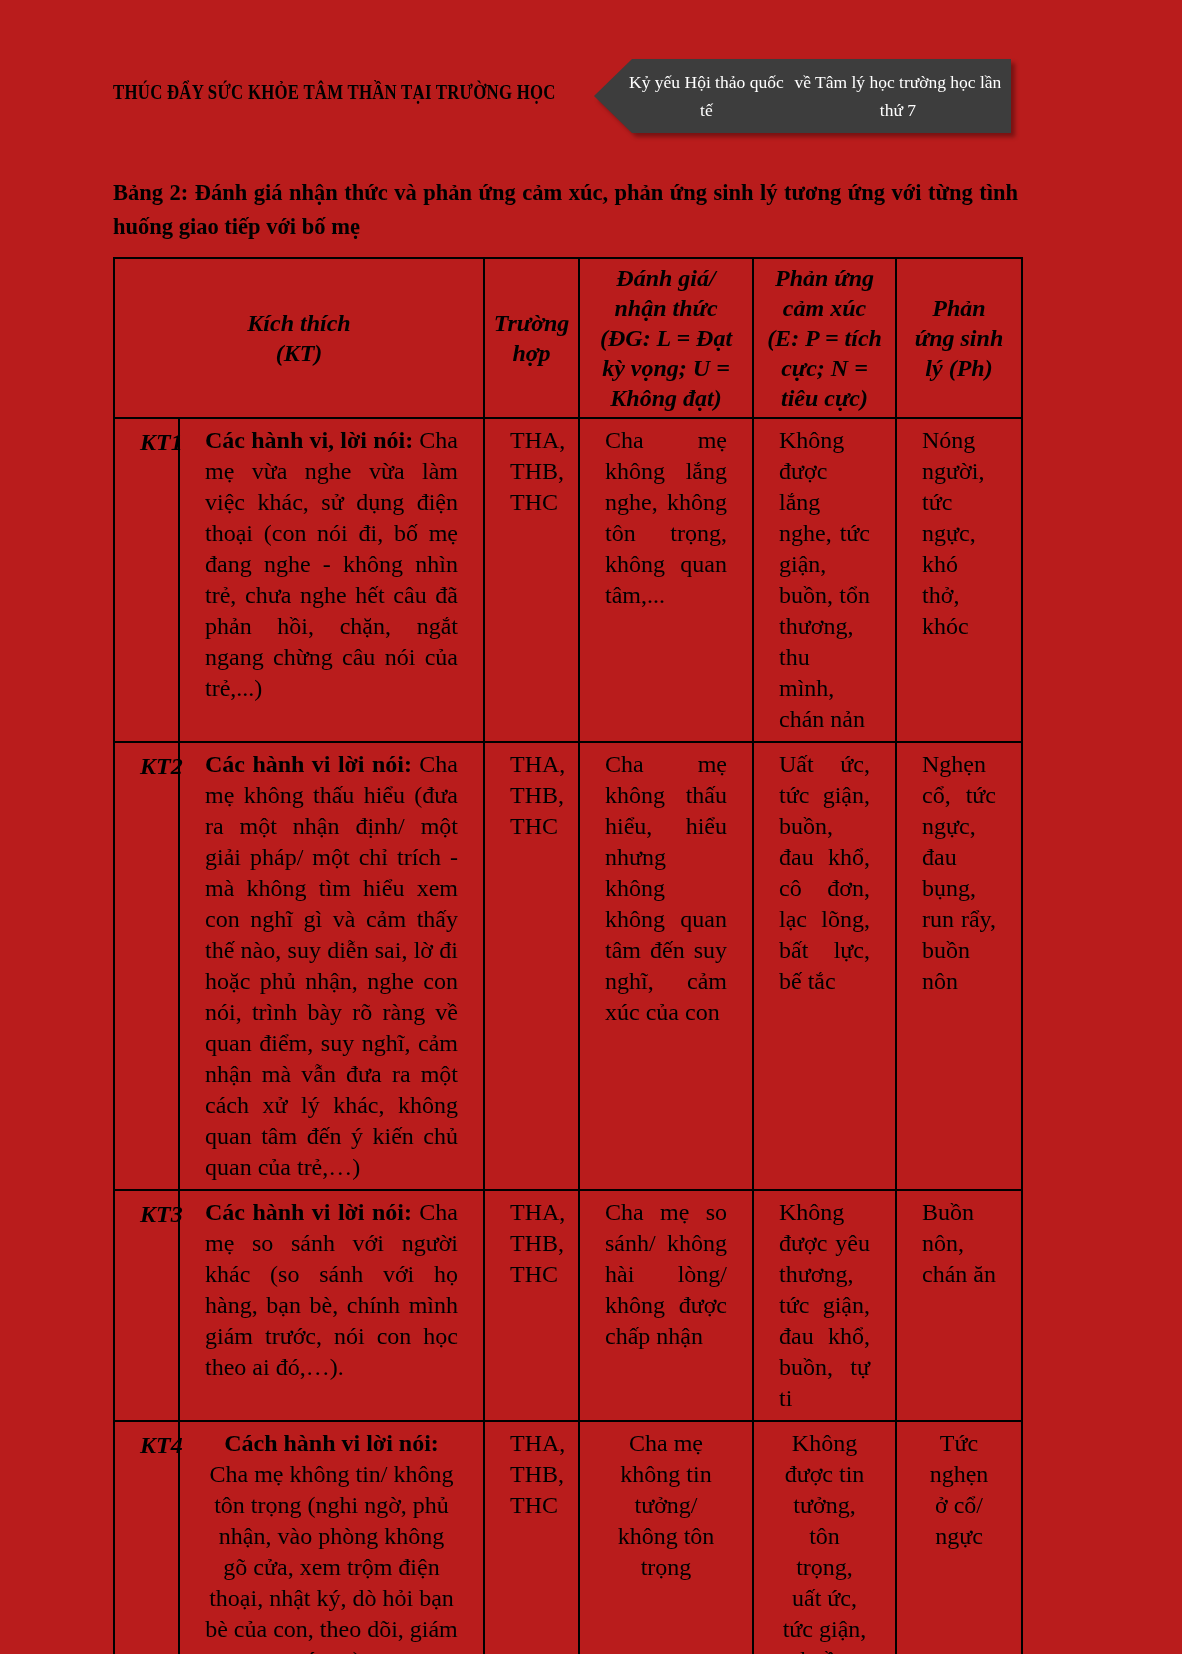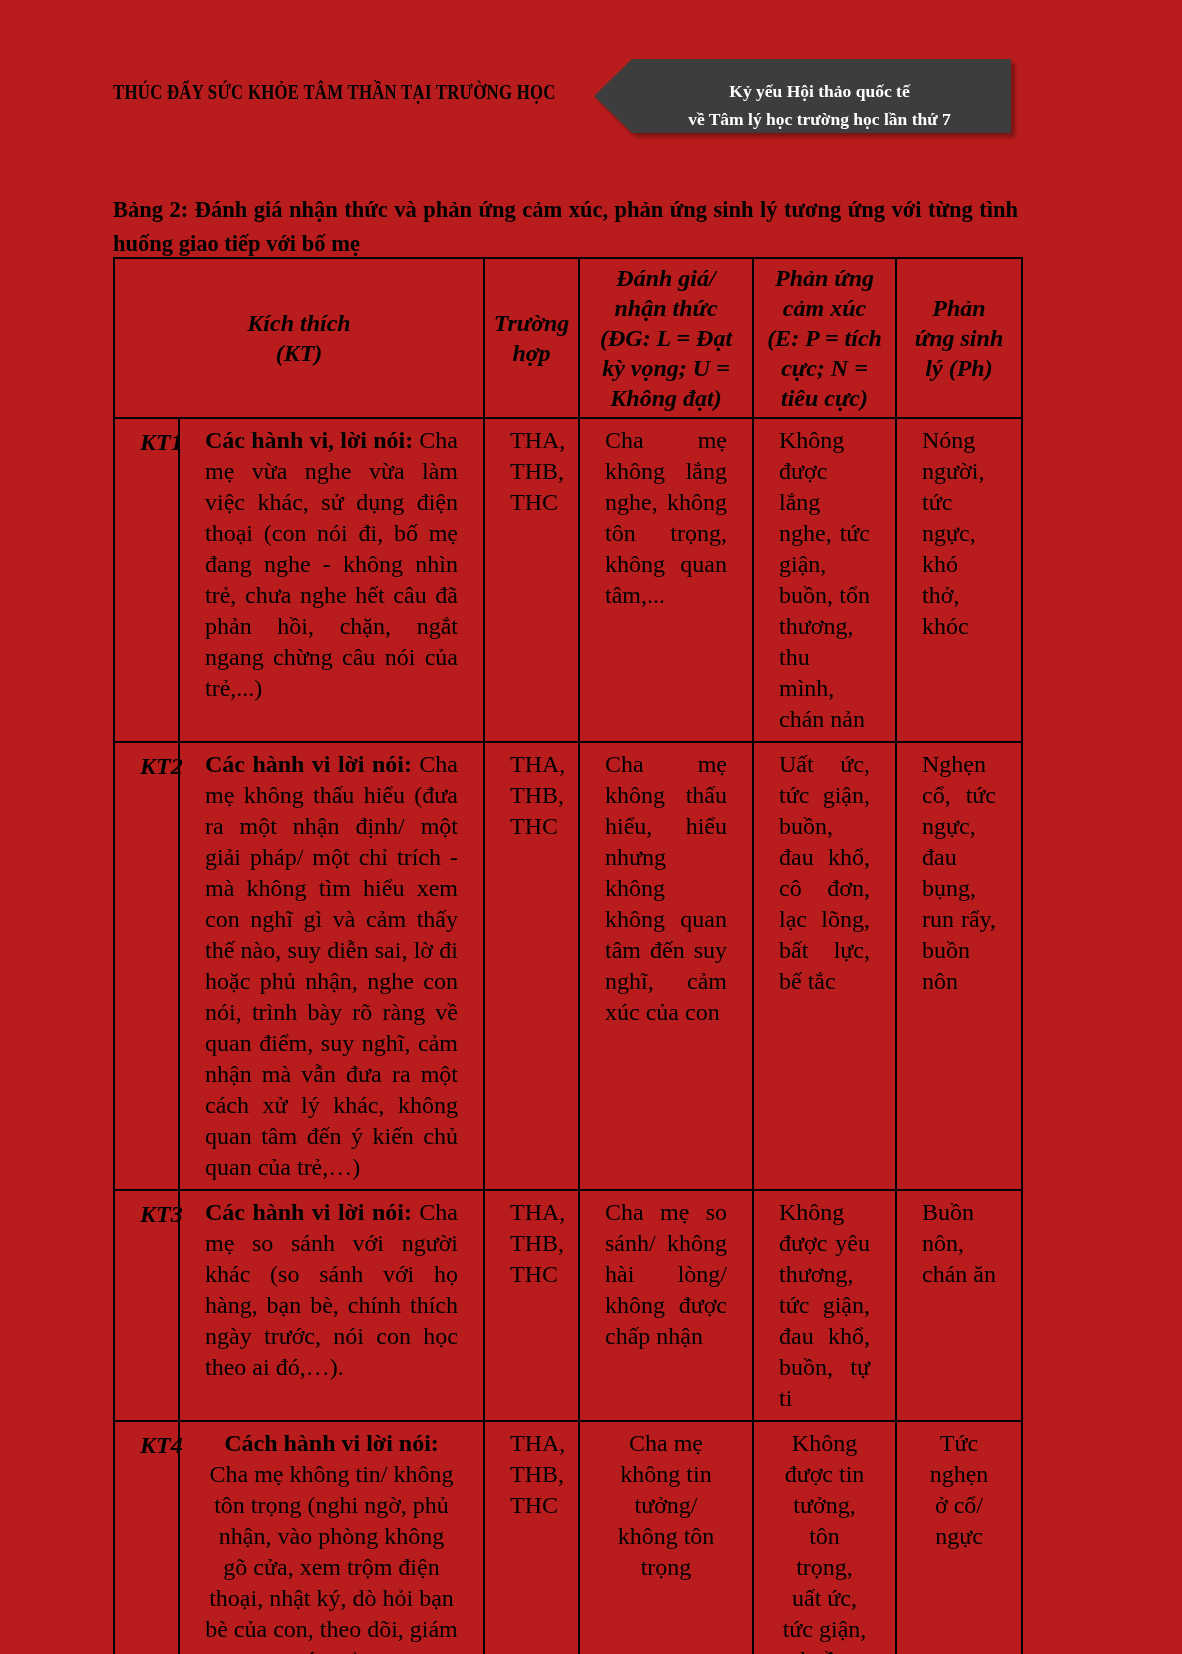--- a/index.html
+++ b/index.html
@@ -21,33 +21,31 @@
     letter-spacing:0.3px;
   }
   .banner-wrap {
     position:absolute; left:594px; top:59px;
     filter:drop-shadow(4px 4px 2px rgba(0,0,0,0.35));
   }
   .banner {
     width:417px; height:74px;
     background:#3d3d3d;
     clip-path:polygon(0 50%, 38px 0, 100% 0, 100% 100%, 38px 100%);
-    display:flex; flex-direction:column; justify-content:flex-end; align-items:center;
+    display:flex; justify-content:space-between; align-items:center;
     box-sizing:border-box; padding-left:34px;
     color:#ffffff; font-size:17.5px; line-height:1.6;
     text-align:center;
-    font-weight:bold;
   }
 
   
   .table-title {
     position:absolute; left:113px; top:176px; width:905px;
     font-size:22.5px; font-weight:bold; line-height:34px;
     text-align:justify;
-    margin-top:17px;
   }
 
   
   table.stimulus-table {
     position:absolute; left:113px; top:257px;
     width:908px; table-layout:fixed;
     border-collapse:collapse;
     font-size:24px;
   }
   .stimulus-table th, .stimulus-table td { border:2px solid #000; }
@@ -136,21 +134,21 @@
         <td class="kt-cell">KT2</td>
         <td><span class="lead">Các hành vi lời nói:</span><span> Cha mẹ không thấu hiểu (đưa ra một nhận định/ một giải pháp/ một chỉ trích - mà không tìm hiểu xem con nghĩ gì và cảm thấy thế nào, suy diễn sai, lờ đi hoặc phủ nhận, nghe con nói, trình bày rõ ràng về quan điểm, suy nghĩ, cảm nhận mà vẫn đưa ra một cách xử lý khác, không quan tâm đến ý kiến chủ quan của trẻ,…)</span></td>
         <td class="case-cell">THA, THB, THC</td>
         <td>Cha mẹ không thấu hiểu, hiểu nhưng không không quan tâm đến suy nghĩ, cảm xúc của con</td>
         <td>Uất ức, tức giận, buồn, đau khổ, cô đơn, lạc lõng, bất lực, bế tắc</td>
         <td>Nghẹn cổ, tức ngực, đau bụng, run rẩy, buồn nôn</td>
       </tr>
 
       <tr class="r-kt3">
         <td class="kt-cell">KT3</td>
-        <td><span class="lead">Các hành vi lời nói:</span><span> Cha mẹ so sánh với người khác (so sánh với họ hàng, bạn bè, chính thích ngày trước, nói con học theo ai đó,…).</span></td>
+        <td><span class="lead">Các hành vi lời nói:</span><span> Cha mẹ so sánh với người khác (so sánh với họ hàng, bạn bè, chính mình giám trước, nói con học theo ai đó,…).</span></td>
         <td class="case-cell">THA, THB, THC</td>
         <td>Cha mẹ so sánh/ không hài lòng/ không được chấp nhận</td>
         <td>Không được yêu thương, tức giận, đau khổ, buồn, tự ti</td>
         <td>Buồn nôn, chán ăn</td>
       </tr>
 
       <tr class="r-kt4 last-row">
         <td class="kt-cell">KT4</td>
         <td><span class="lead">Cách hành vi lời nói:</span><span> Cha mẹ không tin/ không tôn trọng (nghi ngờ, phủ nhận, vào phòng không gõ cửa, xem trộm điện thoại, nhật ký, dò hỏi bạn bè của con, theo dõi, giám sát,…).</span></td>
         <td class="case-cell">THA, THB, THC</td>

